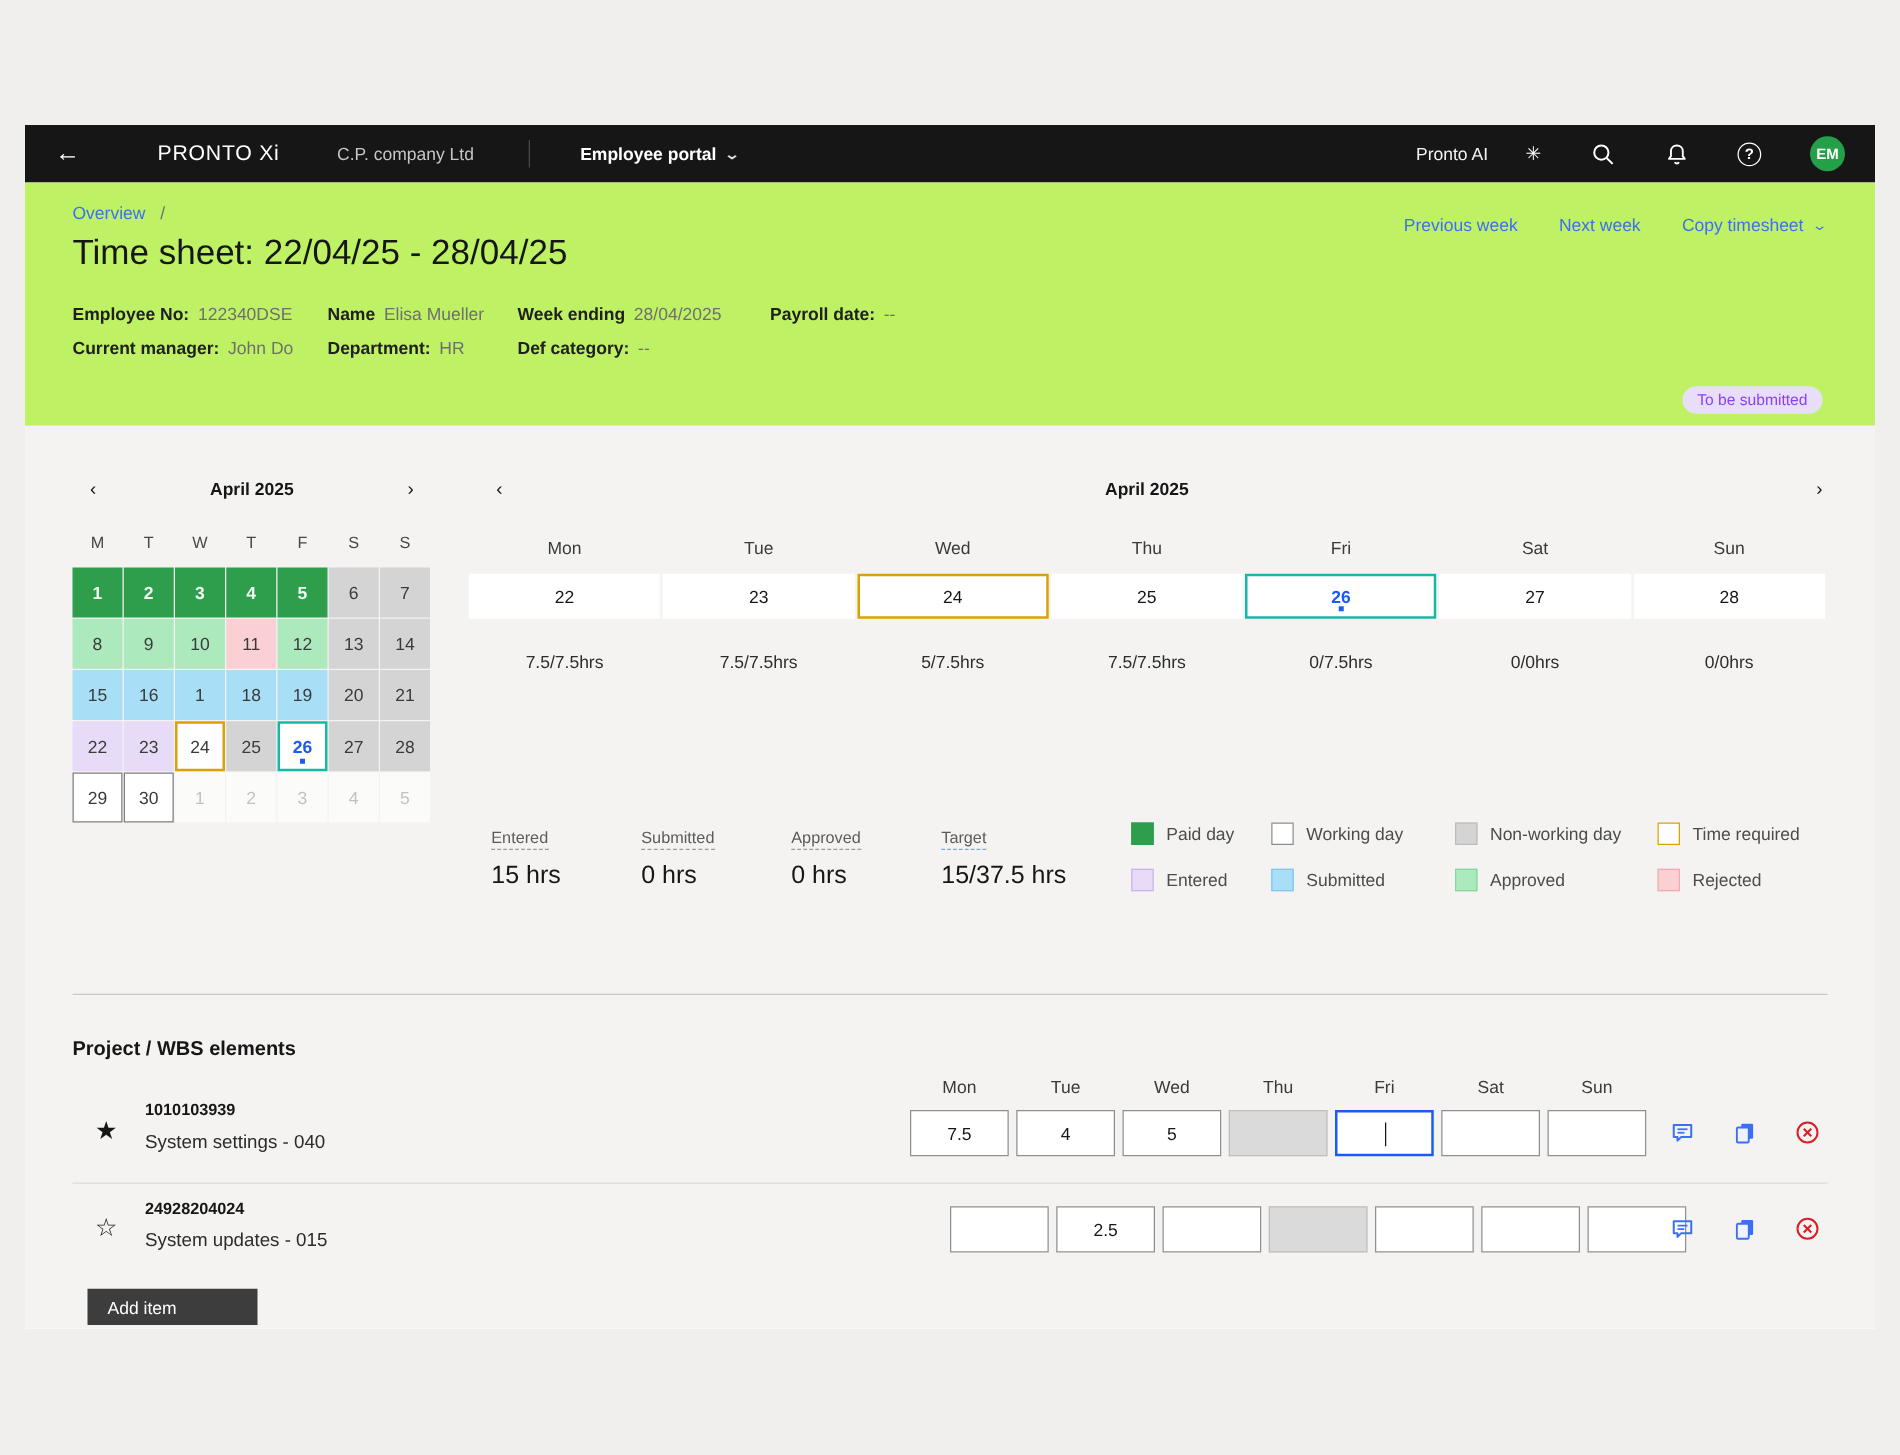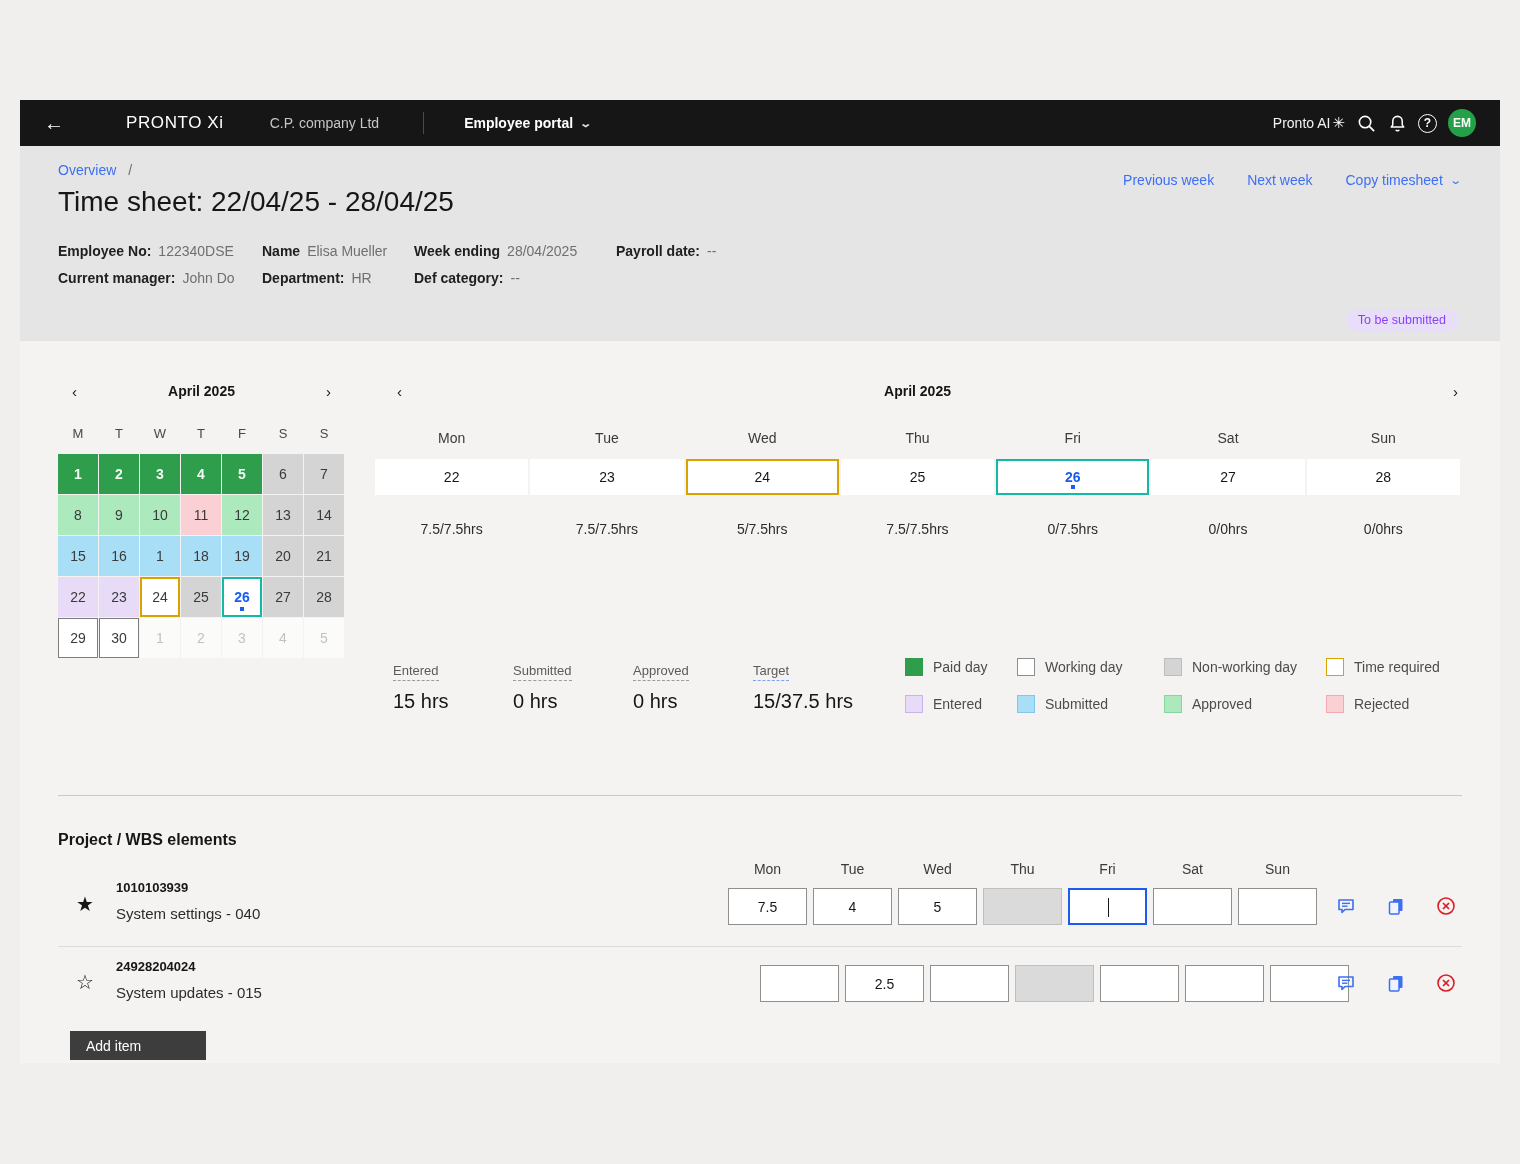--- a/index.html
+++ b/index.html
@@ -20,28 +20,28 @@
     position:absolute; top:0; left:0; right:0; height:46px;
     background:#161616; display:flex; align-items:center; padding:0 24px;
     color:#fff;
   }
   .back-arrow { font-size:20px; color:#fff; cursor:pointer; }
   .logo { font-weight:400; font-size:17px; letter-spacing:.6px; margin-left:62px; }
   .company { color:#c6c6c6; font-size:14px; margin-left:46px; }
   .tb-divider { width:1px; height:22px; background:#4a4a4a; margin-left:44px; }
   .portal { font-weight:700; font-size:14px; margin-left:40px; display:flex; align-items:center; gap:8px; cursor:pointer; }
   .chev-down { font-size:11px; color:#e0e0e0; transform:scaleX(1.4); display:inline-block; }
-  .tb-right { margin-left:auto; display:flex; align-items:center; gap:11px; }
+  .tb-right { margin-left:auto; display:flex; align-items:center; gap:39px; }
   .ai-label { font-size:14px; color:#f4f4f4; }
   .sparkle { font-size:15px; color:#fff; margin-left:-9px; }
   .tb-icon { width:20px; height:20px; display:flex; align-items:center; justify-content:center; cursor:pointer; }
   .help-icon { width:19px; height:19px; border:1.6px solid #fff; border-radius:50%; font-size:12px; font-weight:700; display:flex; align-items:center; justify-content:center; cursor:pointer; }
   .avatar { width:28px; height:28px; border-radius:50%; background:#24a148; color:#fff; font-size:12px; font-weight:700; display:flex; align-items:center; justify-content:center; cursor:pointer; }
   
-  .white-header { position:absolute; top:46px; left:0; right:0; height:195px; background:#e5e5e5; border-bottom:1px solid #e2e1e0; }
+  .white-header { position:absolute; top:46px; left:0; right:0; height:195px; background:#bef264; border-bottom:1px solid #e2e1e0; }
   .breadcrumb { position:absolute; left:38px; top:16px; font-size:14px; }
   .breadcrumb .bc-link { color:#3d6ff2; cursor:pointer; }
   .breadcrumb .bc-sep { color:#6f6f6f; margin-left:8px; }
   .page-title { position:absolute; left:38px; top:40px; font-size:28px; font-weight:400; color:#161616; }
   .header-actions { position:absolute; right:40px; top:26px; display:flex; gap:33px; font-size:14px; color:#3d6ff2; align-items:center; }
   .header-actions .act { cursor:pointer; }
   .copy-wrap { display:flex; align-items:center; gap:8px; }
   .copy-wrap .chev { color:#3d6ff2; }
   .emp-rows { position:absolute; left:38px; top:97px; }
   .emp-row { display:flex; font-size:14px; margin-bottom:11px; }

